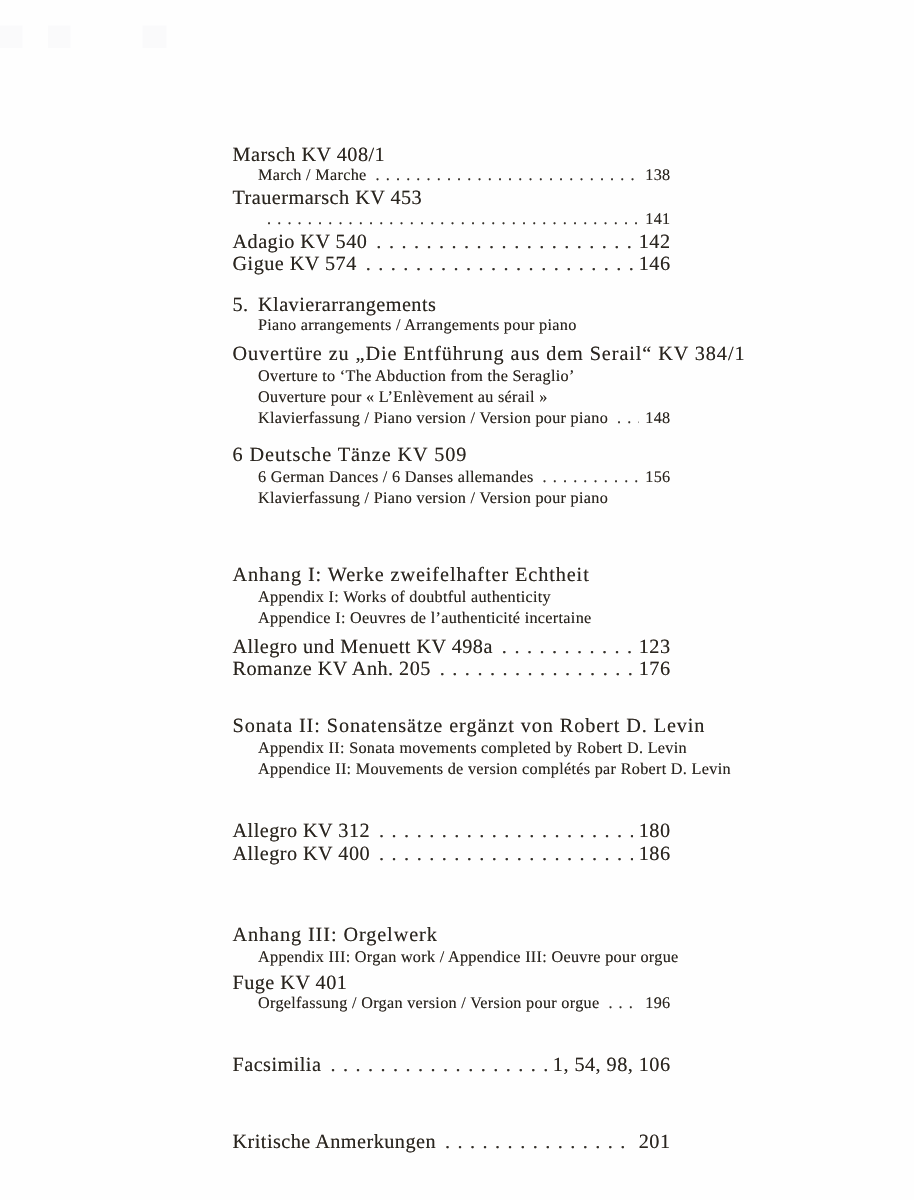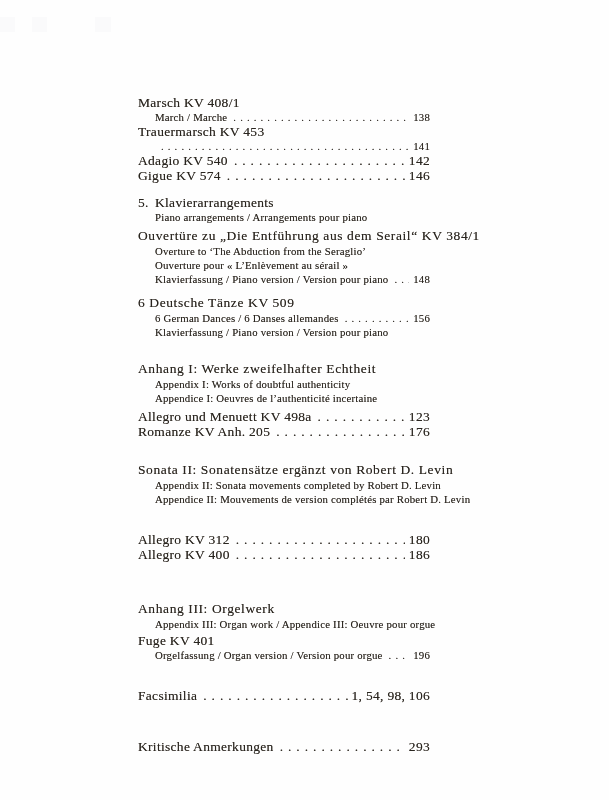--- a/index.html
+++ b/index.html
@@ -9,21 +9,21 @@
     background: #fefefe;
     font-family: "Liberation Serif", "DejaVu Serif", serif;
     color: #29251f;
     position: relative;
     overflow: hidden;
     text-shadow: 0 0 .4px rgba(60,50,40,.55);
   }
   .artifact { position: absolute; background: #fafafb; }
   .page {
     position: absolute;
-    left: 138px; top: 95px;
+    left: 155px; top: 95px;
     width: 292px;
   }
   .block { margin: 0; }
   .row {
     display: flex;
     align-items: baseline;
     white-space: nowrap;
     font-size: 13.5px;
     line-height: 15px;
     letter-spacing: 0.3px;
@@ -128,21 +128,21 @@
     <div class="row r-sub">
       <span class="lbl">6 German Dances / 6 Danses allemandes</span>
       <span class="leader"></span>
       <span class="pg">156</span>
     </div>
     <div class="row r-sub">
       <span class="lbl">Klavierfassung / Piano version / Version pour piano</span>
     </div>
   </div>
 
-  <div class="block" style="margin-top:22px;">
+  <div class="block" style="margin-top:36px;">
     <div class="row r-head">
       <span class="lbl">Anhang I: Werke zweifelhafter Echtheit</span>
     </div>
     <div class="row r-sub">
       <span class="lbl">Appendix I: Works of doubtful authenticity</span>
     </div>
     <div class="row r-sub">
       <span class="lbl">Appendice I: Oeuvres de l’authenticité incertaine</span>
     </div>
   </div>
@@ -210,17 +210,17 @@
       <span class="lbl">Facsimilia</span>
       <span class="leader"></span>
       <span class="pg">1, 54, 98, 106</span>
     </div>
   </div>
 
   <div class="block" style="margin-top:36px;">
     <div class="row r-main">
       <span class="lbl">Kritische Anmerkungen</span>
       <span class="leader"></span>
-      <span class="pg">293</span>
+      <span class="pg">201</span>
     </div>
   </div>
 
 </main>
 
 </body></html>

